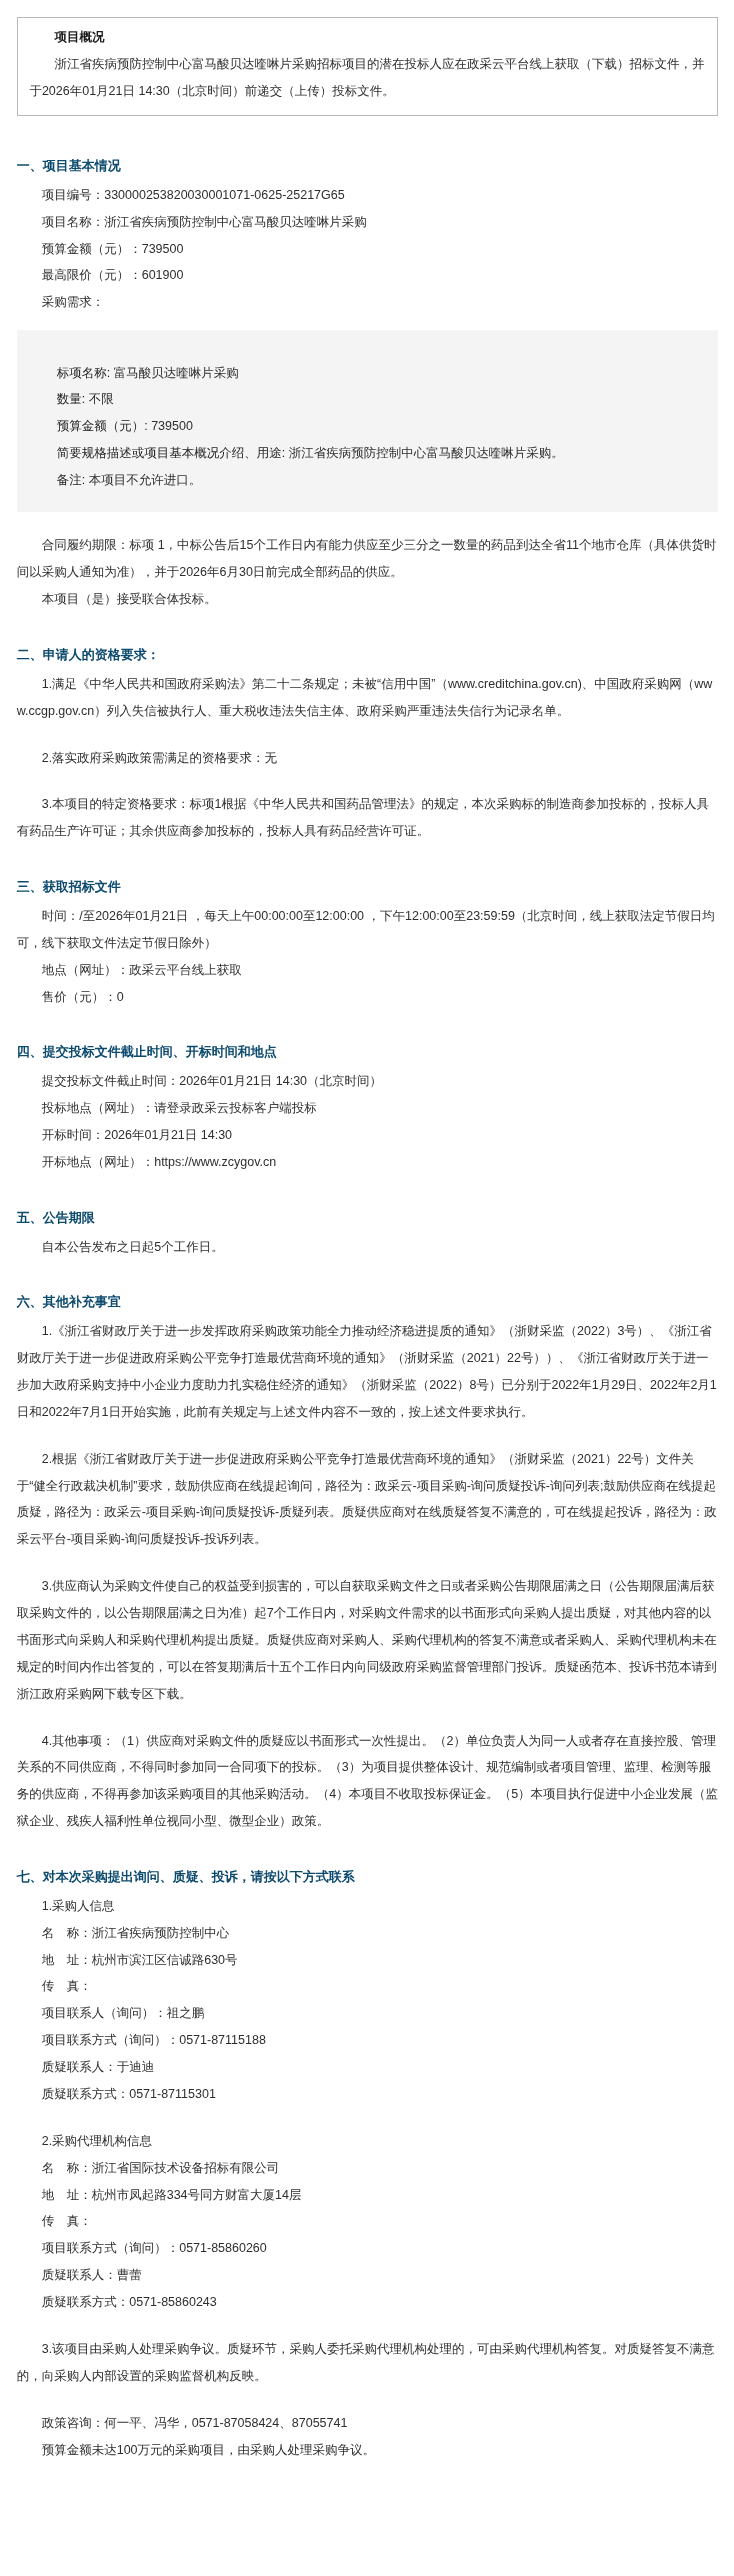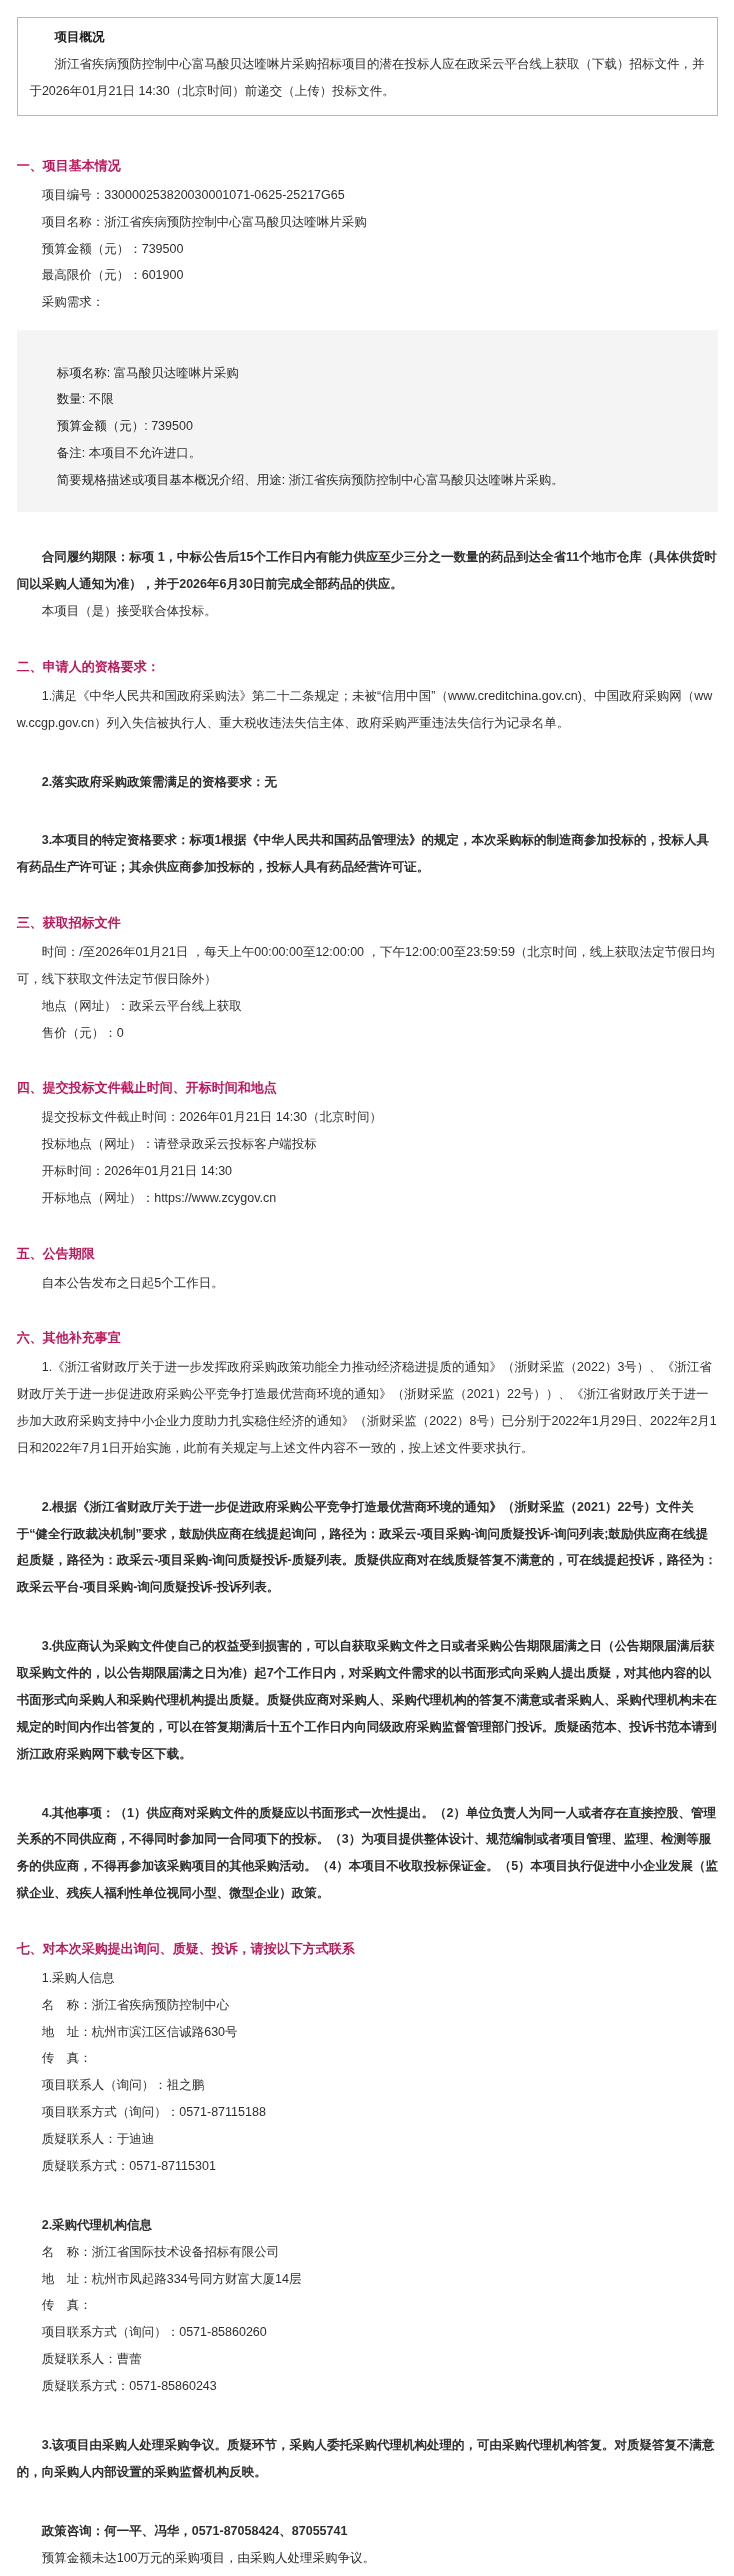--- a/index.html
+++ b/index.html
@@ -1,22 +1,22 @@
 <!DOCTYPE html>
 <html style="font-size:13.4px"><head>
 <meta charset="utf-8">
 <style>
   html,body{margin:0;padding:0;background:#ffffff;}
   body{width:735px;font-family:"Liberation Sans","DejaVu Sans",sans-serif;color:#2e2e2e;}
   .doc{padding:16.7px 16.7px 28.4px;font-size:12.5px;line-height:2.15;}
   .overview-box{border:0.8px solid #b9b9b9;padding:6.7px 11.7px 10px;margin-bottom:40px;}
   .overview-title{font-weight:bold;text-indent:2em;margin:0;color:#1d1d1d;}
   .para{margin:0;text-indent:2em;word-break:break-all;}
-  .para.mt{margin-top:32px;font-weight:bold;}
-  h2.sec{font-size:13px;font-weight:bold;color:#be185d;margin:32px 0 5px;line-height:1.6;}
+  .para.mt{margin-top:20px;}
+  h2.sec{font-size:13px;font-weight:bold;color:#0c4a6e;margin:32px 0 5px;line-height:1.6;}
   .sec-block:first-child h2.sec{margin-top:23.4px;}
   .panel{background:#f4f4f4;margin:13.4px 0 18.4px;padding:30px 15px 18.4px;}
   .panel .para{margin:0;}
   .panel b{font-weight:normal;color:#1d1d1d;}
 </style>
 </head>
 <body>
 
 <div class="doc">
 
@@ -30,22 +30,22 @@
         <h2 class="sec">一、项目基本情况</h2>
         <p class="para">项目编号：330000253820030001071-0625-25217G65</p>
         <p class="para">项目名称：浙江省疾病预防控制中心富马酸贝达喹啉片采购</p>
         <p class="para">预算金额（元）：739500</p>
         <p class="para">最高限价（元）：601900</p>
         <p class="para">采购需求：</p>
         <div class="panel">
           <p class="para kv"><b>标项名称:</b><span> 富马酸贝达喹啉片采购</span></p>
           <p class="para kv"><b>数量:</b><span> 不限</span></p>
           <p class="para kv"><b>预算金额（元）:</b><span> 739500</span></p>
+          <p class="para kv"><b>简要规格描述或项目基本概况介绍、用途:</b><span> 浙江省疾病预防控制中心富马酸贝达喹啉片采购。</span></p>
           <p class="para kv"><b>备注:</b><span> 本项目不允许进口。</span></p>
-          <p class="para kv"><b>简要规格描述或项目基本概况介绍、用途:</b><span> 浙江省疾病预防控制中心富马酸贝达喹啉片采购。</span></p>
         </div>
         <p class="para mt">合同履约期限：标项 1，中标公告后15个工作日内有能力供应至少三分之一数量的药品到达全省11个地市仓库（具体供货时间以采购人通知为准），并于2026年6月30日前完成全部药品的供应。</p>
         <p class="para">本项目（是）接受联合体投标。</p>
       </section>
       <section class="sec-block">
         <h2 class="sec">二、申请人的资格要求：</h2>
         <p class="para">1.满足《中华人民共和国政府采购法》第二十二条规定；未被“信用中国”（www.creditchina.gov.cn)、中国政府采购网（www.ccgp.gov.cn）列入失信被执行人、重大税收违法失信主体、政府采购严重违法失信行为记录名单。</p>
         <p class="para mt">2.落实政府采购政策需满足的资格要求：无</p>
         <p class="para mt">3.本项目的特定资格要求：标项1根据《中华人民共和国药品管理法》的规定，本次采购标的制造商参加投标的，投标人具有药品生产许可证；其余供应商参加投标的，投标人具有药品经营许可证。</p>
       </section>

